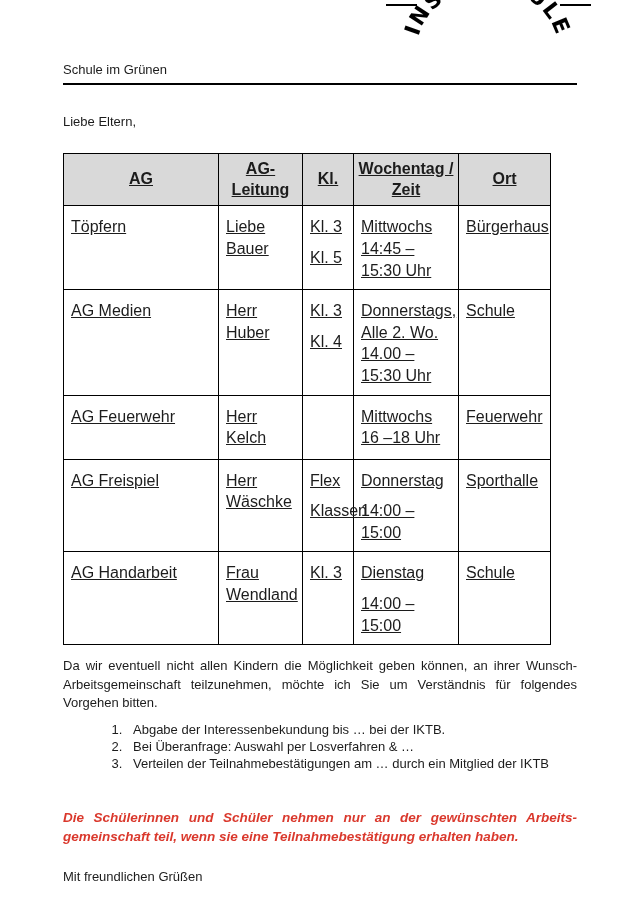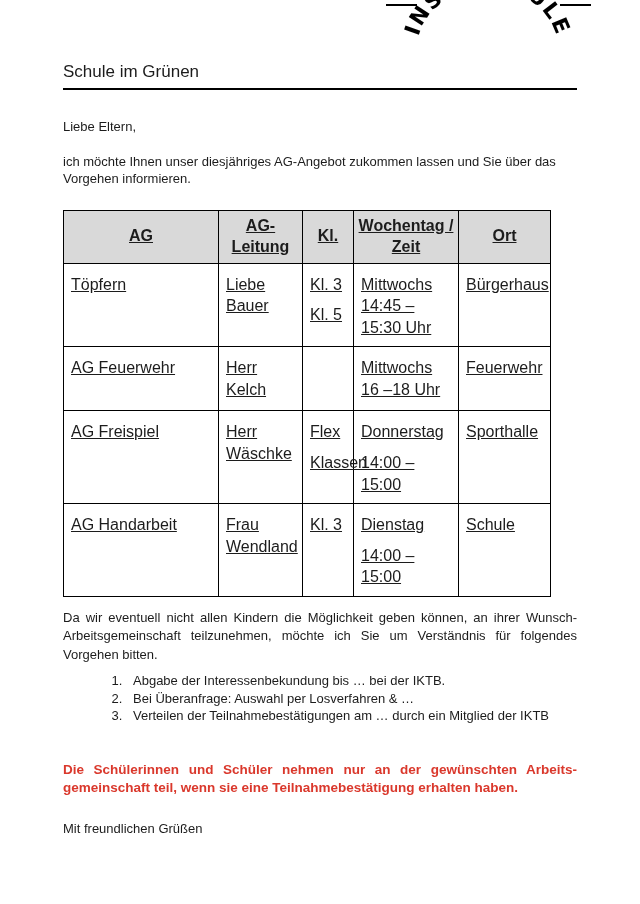--- a/index.html
+++ b/index.html
@@ -25,21 +25,21 @@
     position: relative;
     padding-top: 58px;
   }
   .school-title {
     font-size: 20px;
     font-weight: bold;
     letter-spacing: 0.3px;
     line-height: 1.1;
   }
   .school-subtitle {
-    font-size: 17px;
+    font-size: 13px;
     margin-top: 4px;
   }
   .head-rule {
     border: none;
     border-top: 2.5px solid #000;
     margin: 6px 0 0 0;
   }
   .logo {
     position: absolute;
     top: -36px;
@@ -59,20 +59,21 @@
     margin: 8px 0 0 0;
     padding-left: 63px;
   }
   ol.procedure li {
     padding-left: 7px;
     line-height: 1.33;
   }
   .notice {
     margin-top: 37px;
     font-weight: bold;
+    font-style: italic;
     font-size: 13.5px;
     line-height: 1.35;
     text-align: justify;
     color: #da382c;
   }
   .closing   { margin-top: 23px; }
   
   table.ag-table {
     border-collapse: collapse;
     table-layout: fixed;
@@ -123,21 +124,20 @@
       <line x1="176" y1="41" x2="207" y2="41" stroke="#000" stroke-width="2"></line>
       <text font-family="DejaVu Sans, Liberation Sans, sans-serif" font-size="21.5" font-weight="bold" letter-spacing="1.5" fill="#000">
         <textPath href="#arcPath" startOffset="50%" text-anchor="middle">INSELSCHULE</textPath>
       </text>
     </svg>
   </div>
   <hr class="head-rule">
 
   <div class="salutation">Liebe Eltern,</div>
 
-  <div class="intro">ich möchte Ihnen unser diesjähriges AG-Angebot zukommen lassen und Sie über das Vorgehen informieren.</div>
 
   <table class="ag-table">
     <colgroup>
       <col style="width:155px">
         <col style="width:84px">
         <col style="width:51px">
         <col style="width:105px">
         <col style="width:92px">
     </colgroup>
     <thead>
@@ -155,20 +155,32 @@
         <td>Liebe Bauer</td>
         <td>
           <div class="para">Kl. 3</div>
           <div class="para">Kl. 5</div>
         </td>
         <td>
           <div class="para">Mittwochs 14:45 – 15:30 Uhr</div>
         </td>
         <td>Bürgerhaus</td>
       </tr>
+      <tr class="rh2">
+        <td>AG Medien</td>
+        <td>Herr Huber</td>
+        <td>
+          <div class="para">Kl. 3</div>
+          <div class="para">Kl. 4</div>
+        </td>
+        <td>
+          <div class="para">Donnerstags, Alle 2. Wo. 14.00 – 15:30 Uhr</div>
+        </td>
+        <td>Schule</td>
+      </tr>
       <tr class="rh4">
         <td>AG Feuerwehr</td>
         <td>Herr Kelch</td>
         <td></td>
         <td>
           <div class="para">Mittwochs 16 –18 Uhr</div>
         </td>
         <td>Feuerwehr</td>
       </tr>
       <tr class="rh5">

